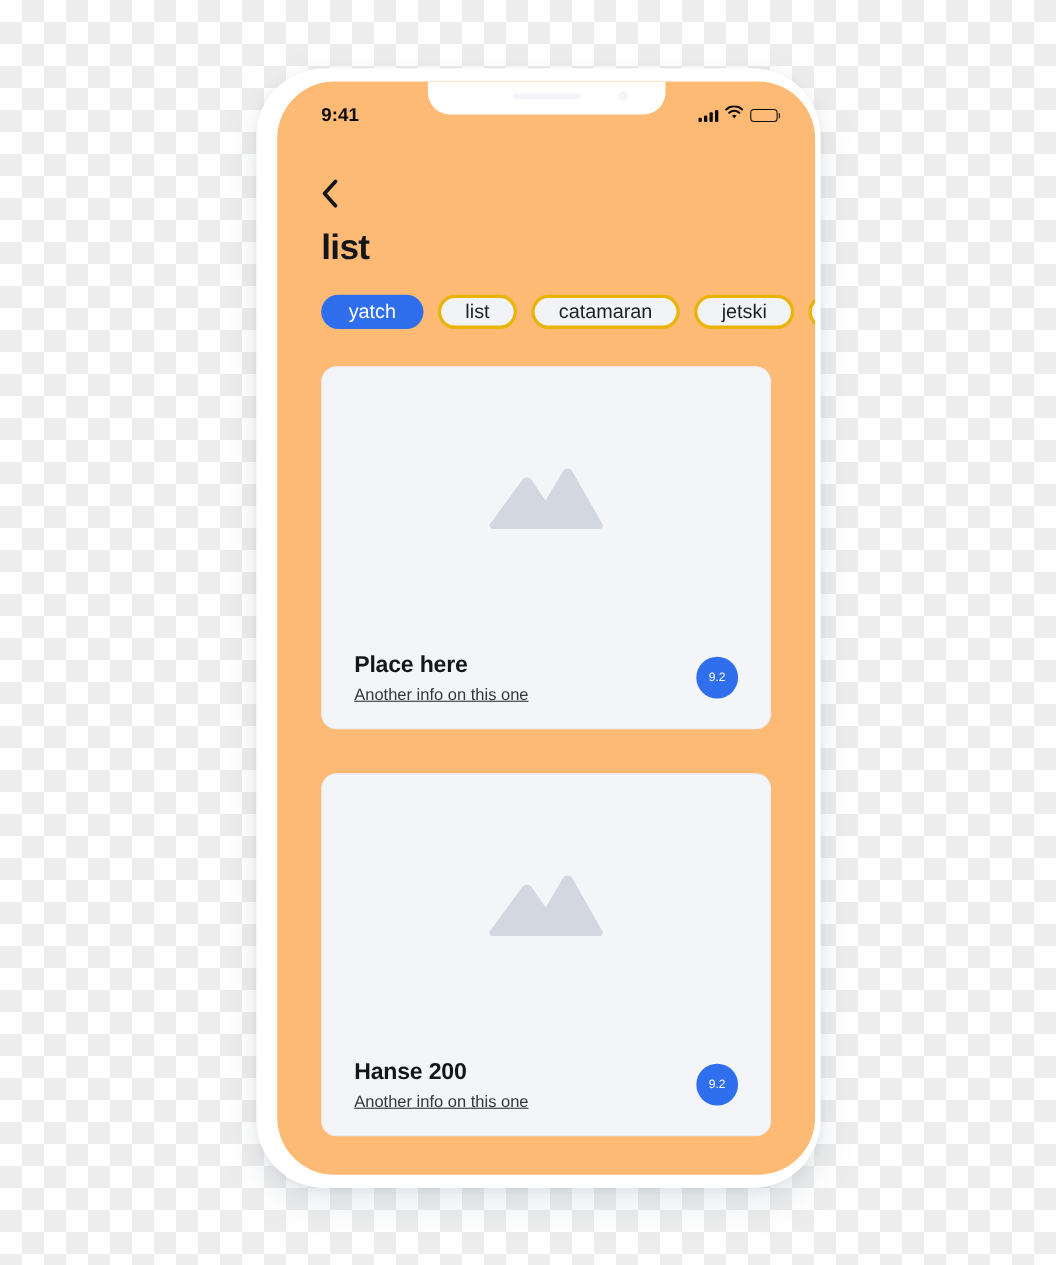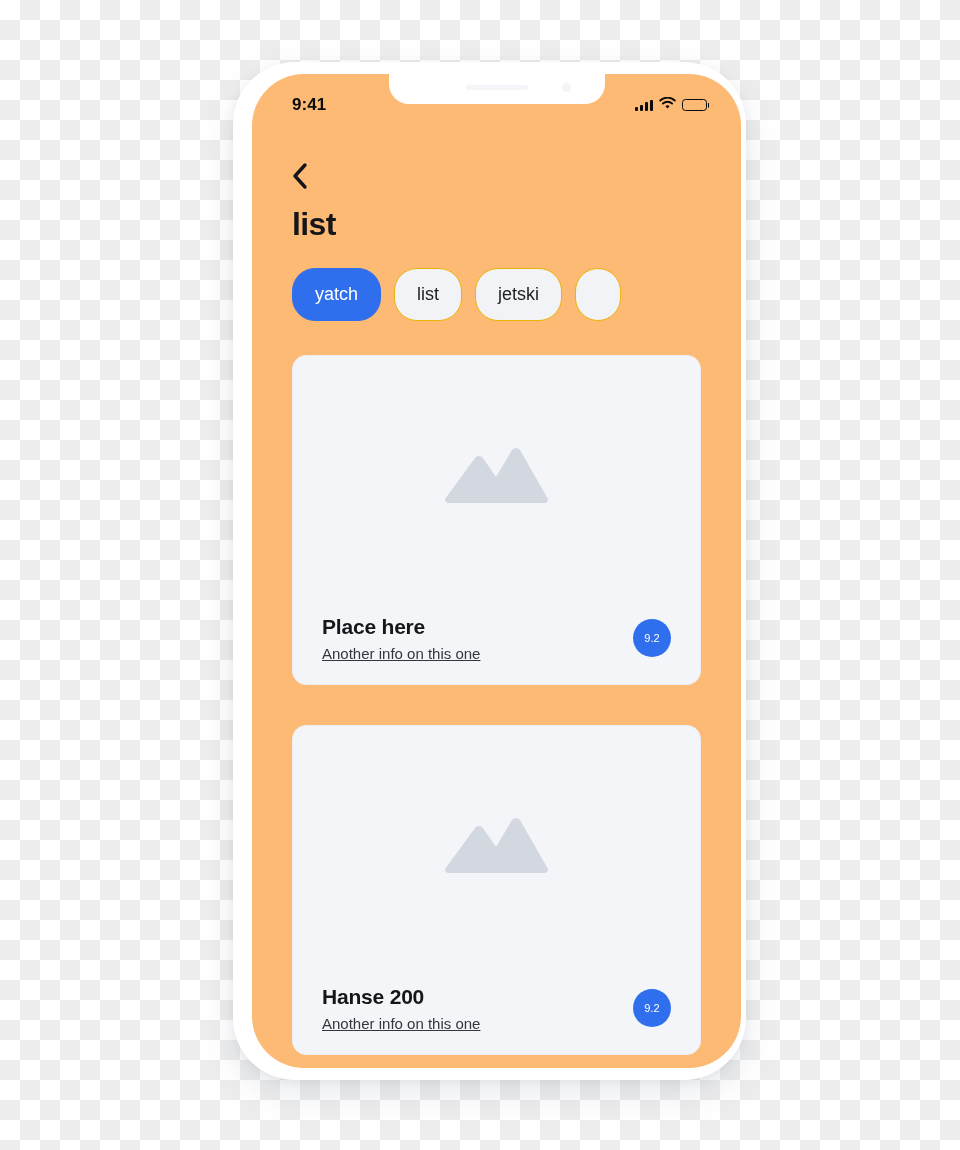--- a/index.html
+++ b/index.html
@@ -184,25 +184,25 @@
 
   
   .chip-row {
     display: flex;
     gap: 13px;
     margin-top: 26px;
     white-space: nowrap;
   }
   .chip {
     flex: 0 0 auto;
-    height: 53px;
+    height: 31px;
     padding: 0 22px;
     border-radius: 23px;
     background: #f2f3f7;
-    border: 1px solid #eab308;
+    border: 3px solid #eab308;
     color: #1d1e22;
     font-size: 18px;
     display: flex;
     align-items: center;
     justify-content: center;
     box-sizing: border-box;
   }
   .chip.selected {
     background: #2f6fed;
     border-color: #2f6fed;
@@ -313,20 +313,23 @@
     <h1 class="page-title">list</h1>
 
     <div class="chip-row">
       <div class="chip selected">
         <span>yatch</span>
       </div>
       <div class="chip">
         <span>list</span>
       </div>
       <div class="chip">
+        <span>catamaran</span>
+      </div>
+      <div class="chip">
         <span>jetski</span>
       </div>
       <div class="chip">
         
       </div>
     </div>
 
     <div class="card-list">
 
       <div class="card">

